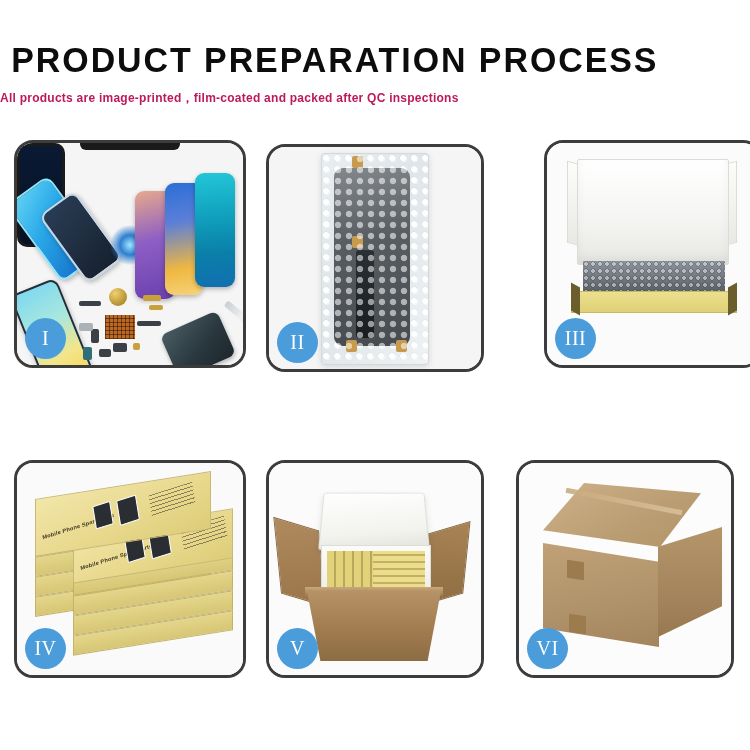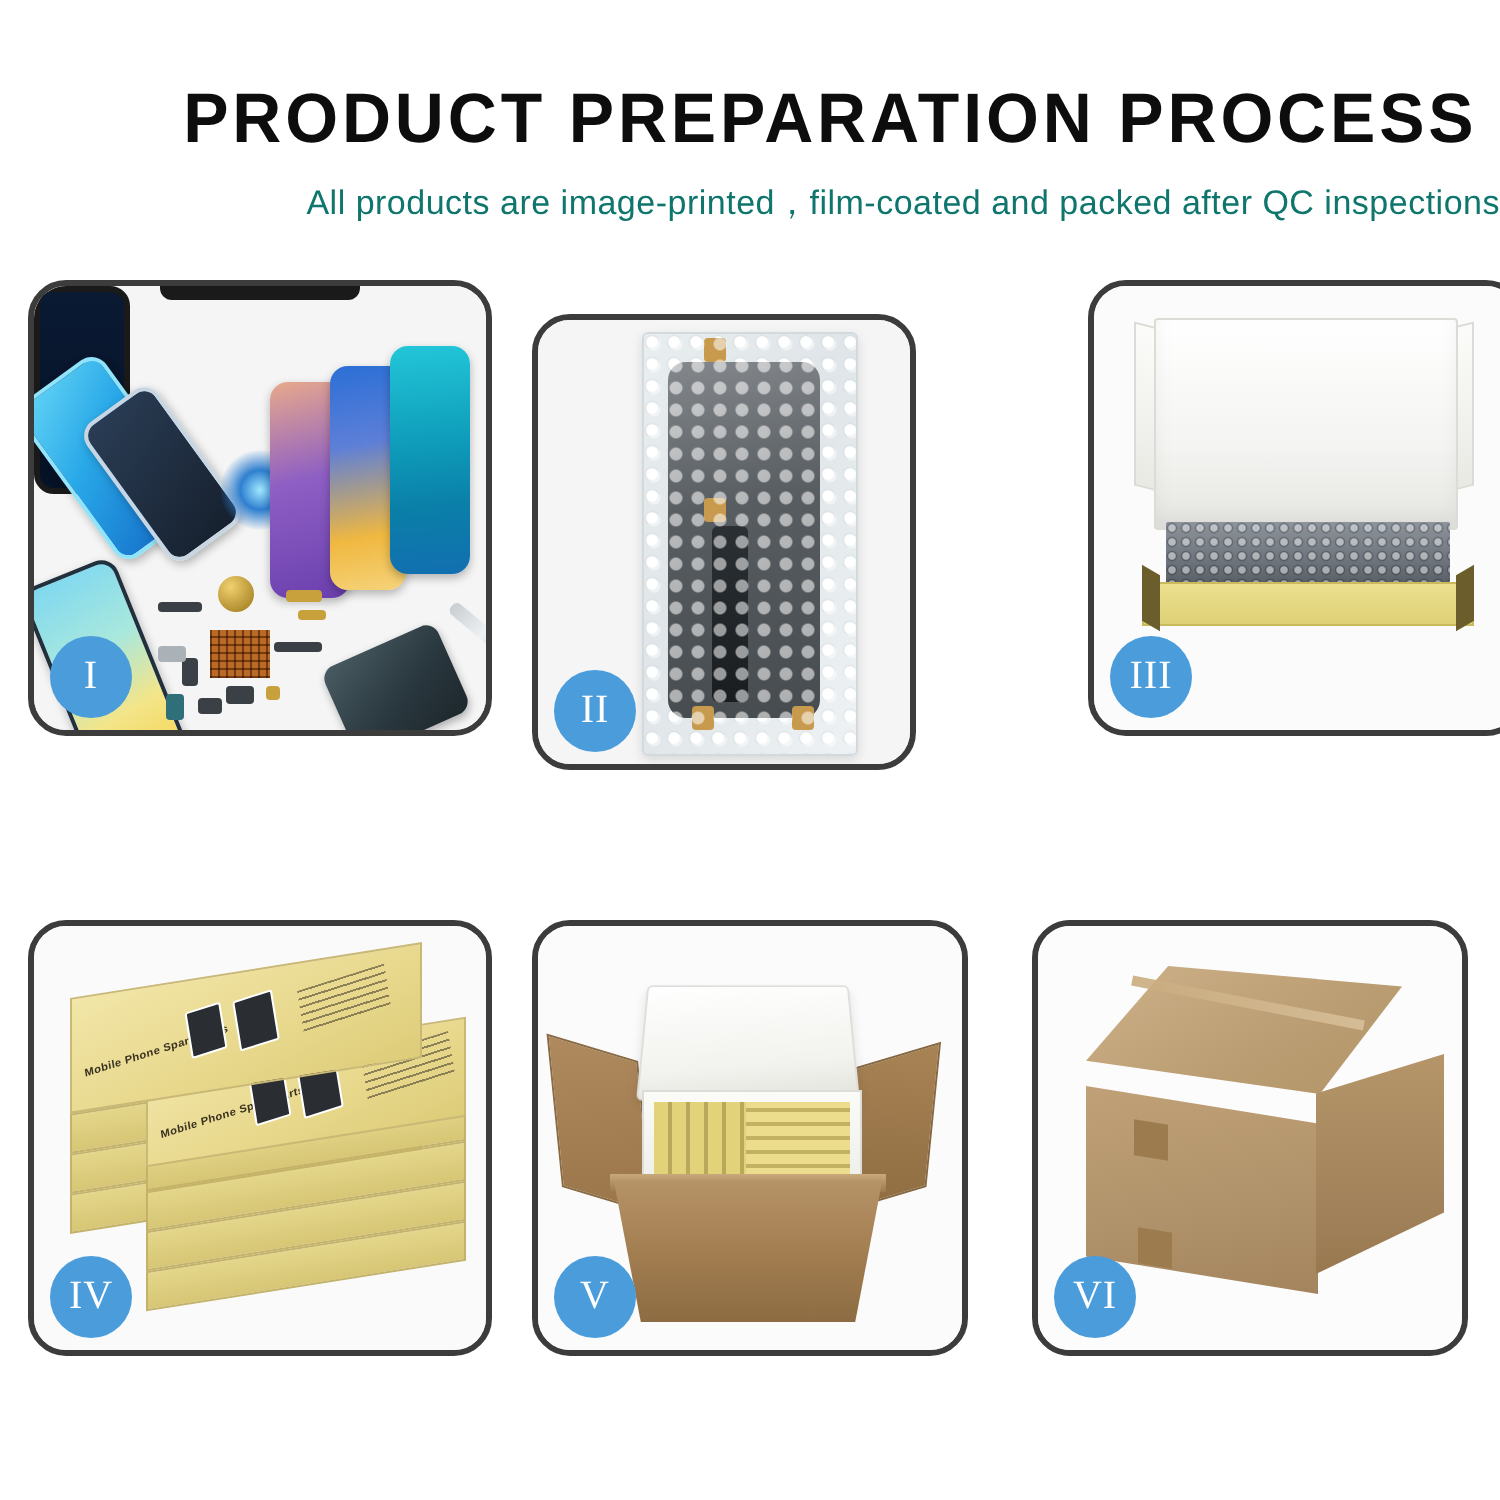--- a/index.html
+++ b/index.html
@@ -5,37 +5,37 @@
   * { margin:0; padding:0; box-sizing:border-box; }
   html,body {
     width:750px; height:750px;
     background:#ffffff;
     font-family:"Liberation Sans", sans-serif;
     overflow:hidden;
   }
   .page { position:relative; width:750px; height:750px; background:#fff; }
 
   
-  .header { position:absolute; top:0; left:0; width:750px; text-align:right; }
+  .header { position:absolute; top:0; left:0; width:750px; text-align:left; }
   .title {
     margin-top:42px;
     font-size:35px;
     font-weight:700;
     letter-spacing:2.0px;
     color:#0d0d0d;
     line-height:1.05;
     white-space:nowrap;
     transform:scaleX(0.97);
   }
   .subtitle {
     margin-top:11px;
-    font-size:17px;
-    font-weight:400;
+    font-size:12px;
+    font-weight:700;
     letter-spacing:0.25px;
-    color:#0f766e;
+    color:#be185d;
     white-space:nowrap;
   }
 
   
   .grid { position:absolute; top:140px; left:0; width:750px; }
   .panel {
     position:absolute;
     border:3px solid #3c3c3c;
     border-radius:19px;
     background:#f4f4f4;
@@ -313,21 +313,21 @@
         <div class="chip" style="left:82px;top:206px;width:12px;height:8px;"></div>
         <div class="chip gold" style="left:116px;top:200px;width:7px;height:7px;"></div>
         <div class="chip silver" style="left:206px;top:206px;width:8px;height:8px;border-radius:50%;"></div>
         <div class="chip silver" style="left:196px;top:198px;width:7px;height:7px;border-radius:50%;"></div>
         <div class="ph p1-back"></div>
         <div class="p1-driver"></div>
       </div>
       <div class="badge">I</div>
     </div>
 
-    <div class="panel" style="left:266px; top:17px; width:192px; height:228px;padding-left:16px;">
+    <div class="panel" style="left:266px; top:4px; width:218px; height:228px;padding-left:16px;">
       <div class="panel-media">
         <div class="bw-bag">
           <div class="bw-screen"></div>
           <div class="bw-flex"></div>
           <div class="bw-tab" style="left:30px;top:2px;"></div>
           <div class="bw-tab" style="left:30px;top:82px;"></div>
           <div class="bw-tab" style="left:24px;top:186px;"></div>
           <div class="bw-tab" style="left:74px;top:186px;"></div>
           <div class="bw-mask"></div>
         </div>

